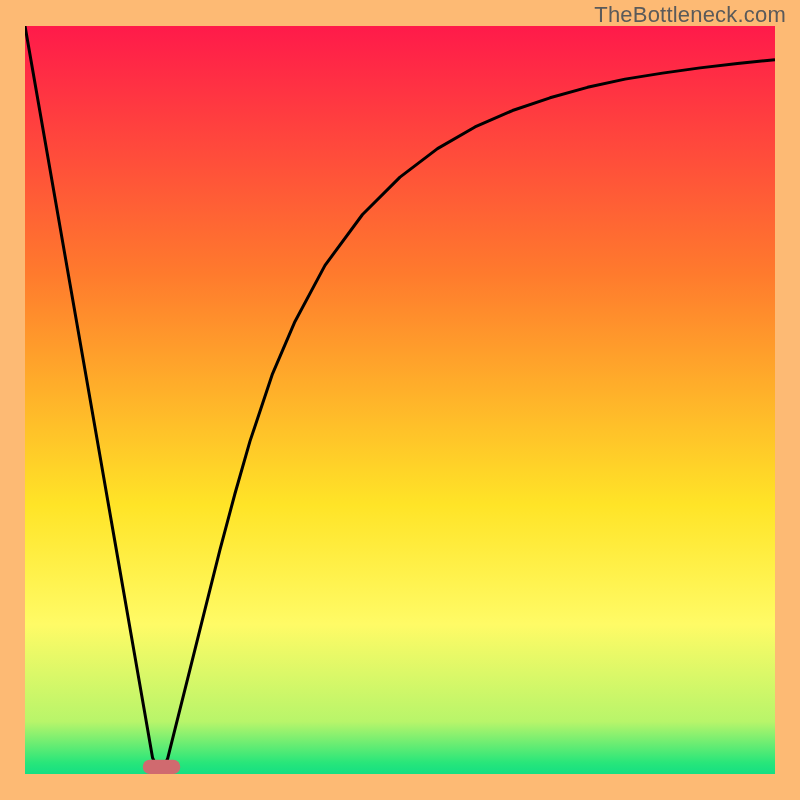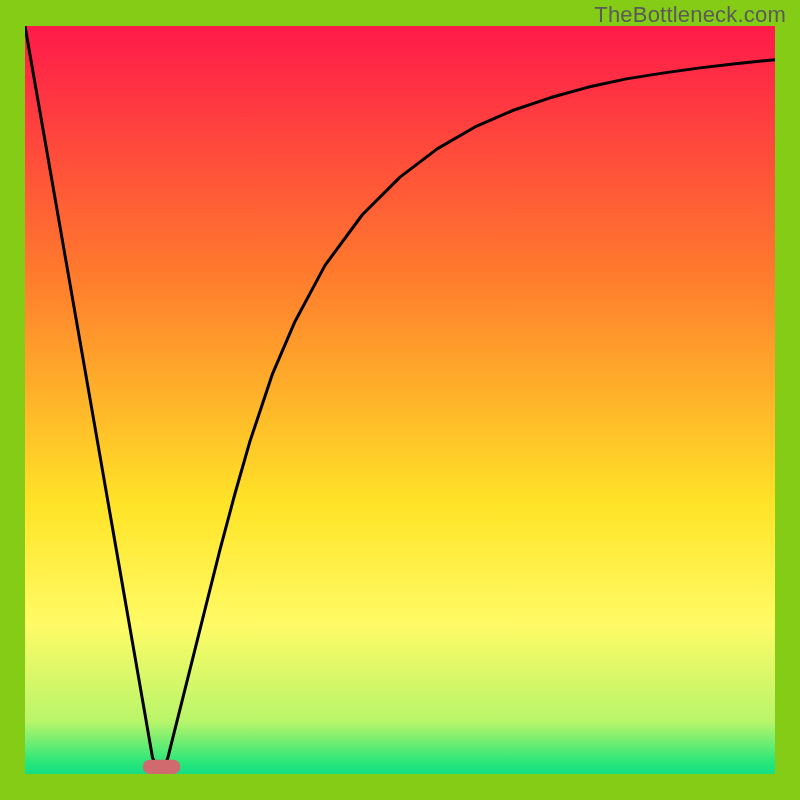--- a/index.html
+++ b/index.html
@@ -1,20 +1,20 @@
 <!DOCTYPE html>
 <html><head>
 <meta charset="utf-8">
 <style>
   * { margin: 0; padding: 0; box-sizing: border-box; }
   html, body { width: 800px; height: 800px; overflow: hidden; background: #000; }
   .outer {
     width: 800px;
     height: 800px;
-    background: #84cc16;
+    background: #fdba74;
     position: relative;
   }
   .watermark {
     position: absolute;
     top: 2px;
     right: 14px;
     font-family: Arial, Helvetica, sans-serif;
     font-size: 22px;
     font-weight: 400;
     color: #5a5a5a;

